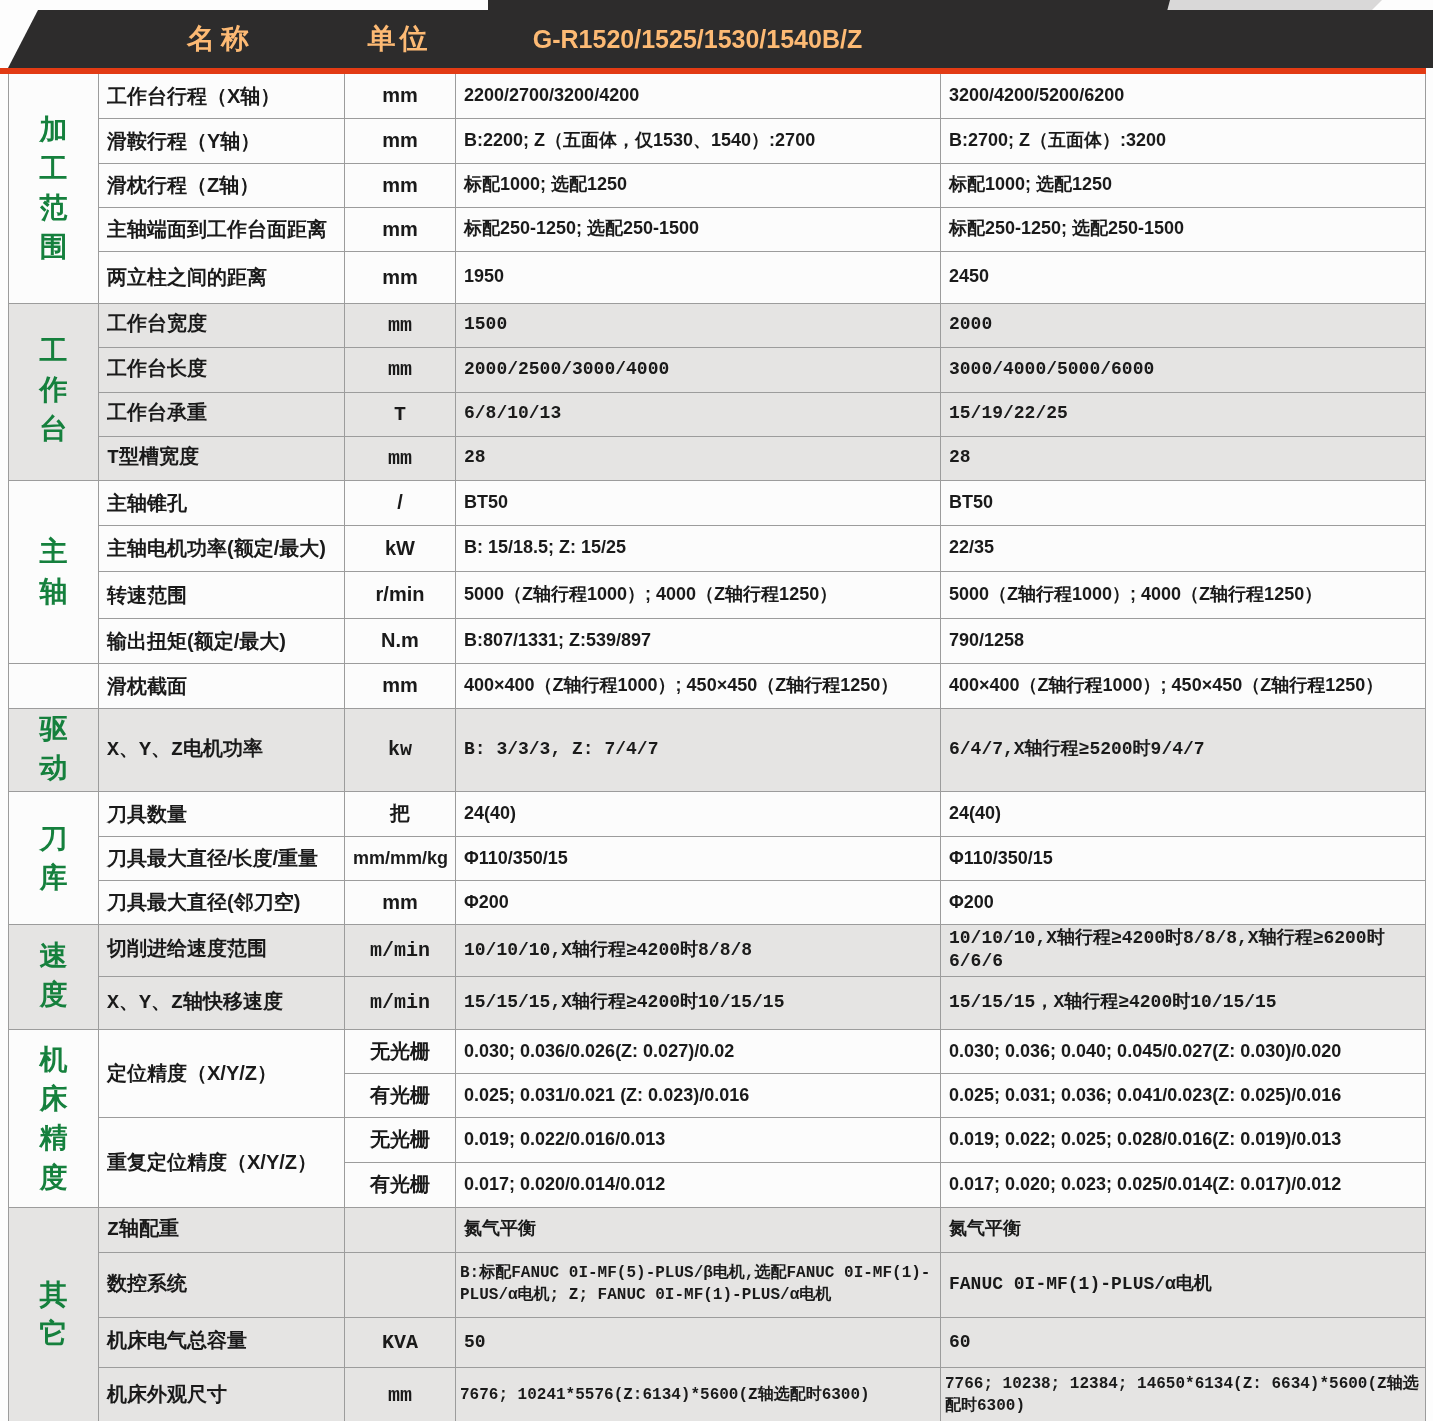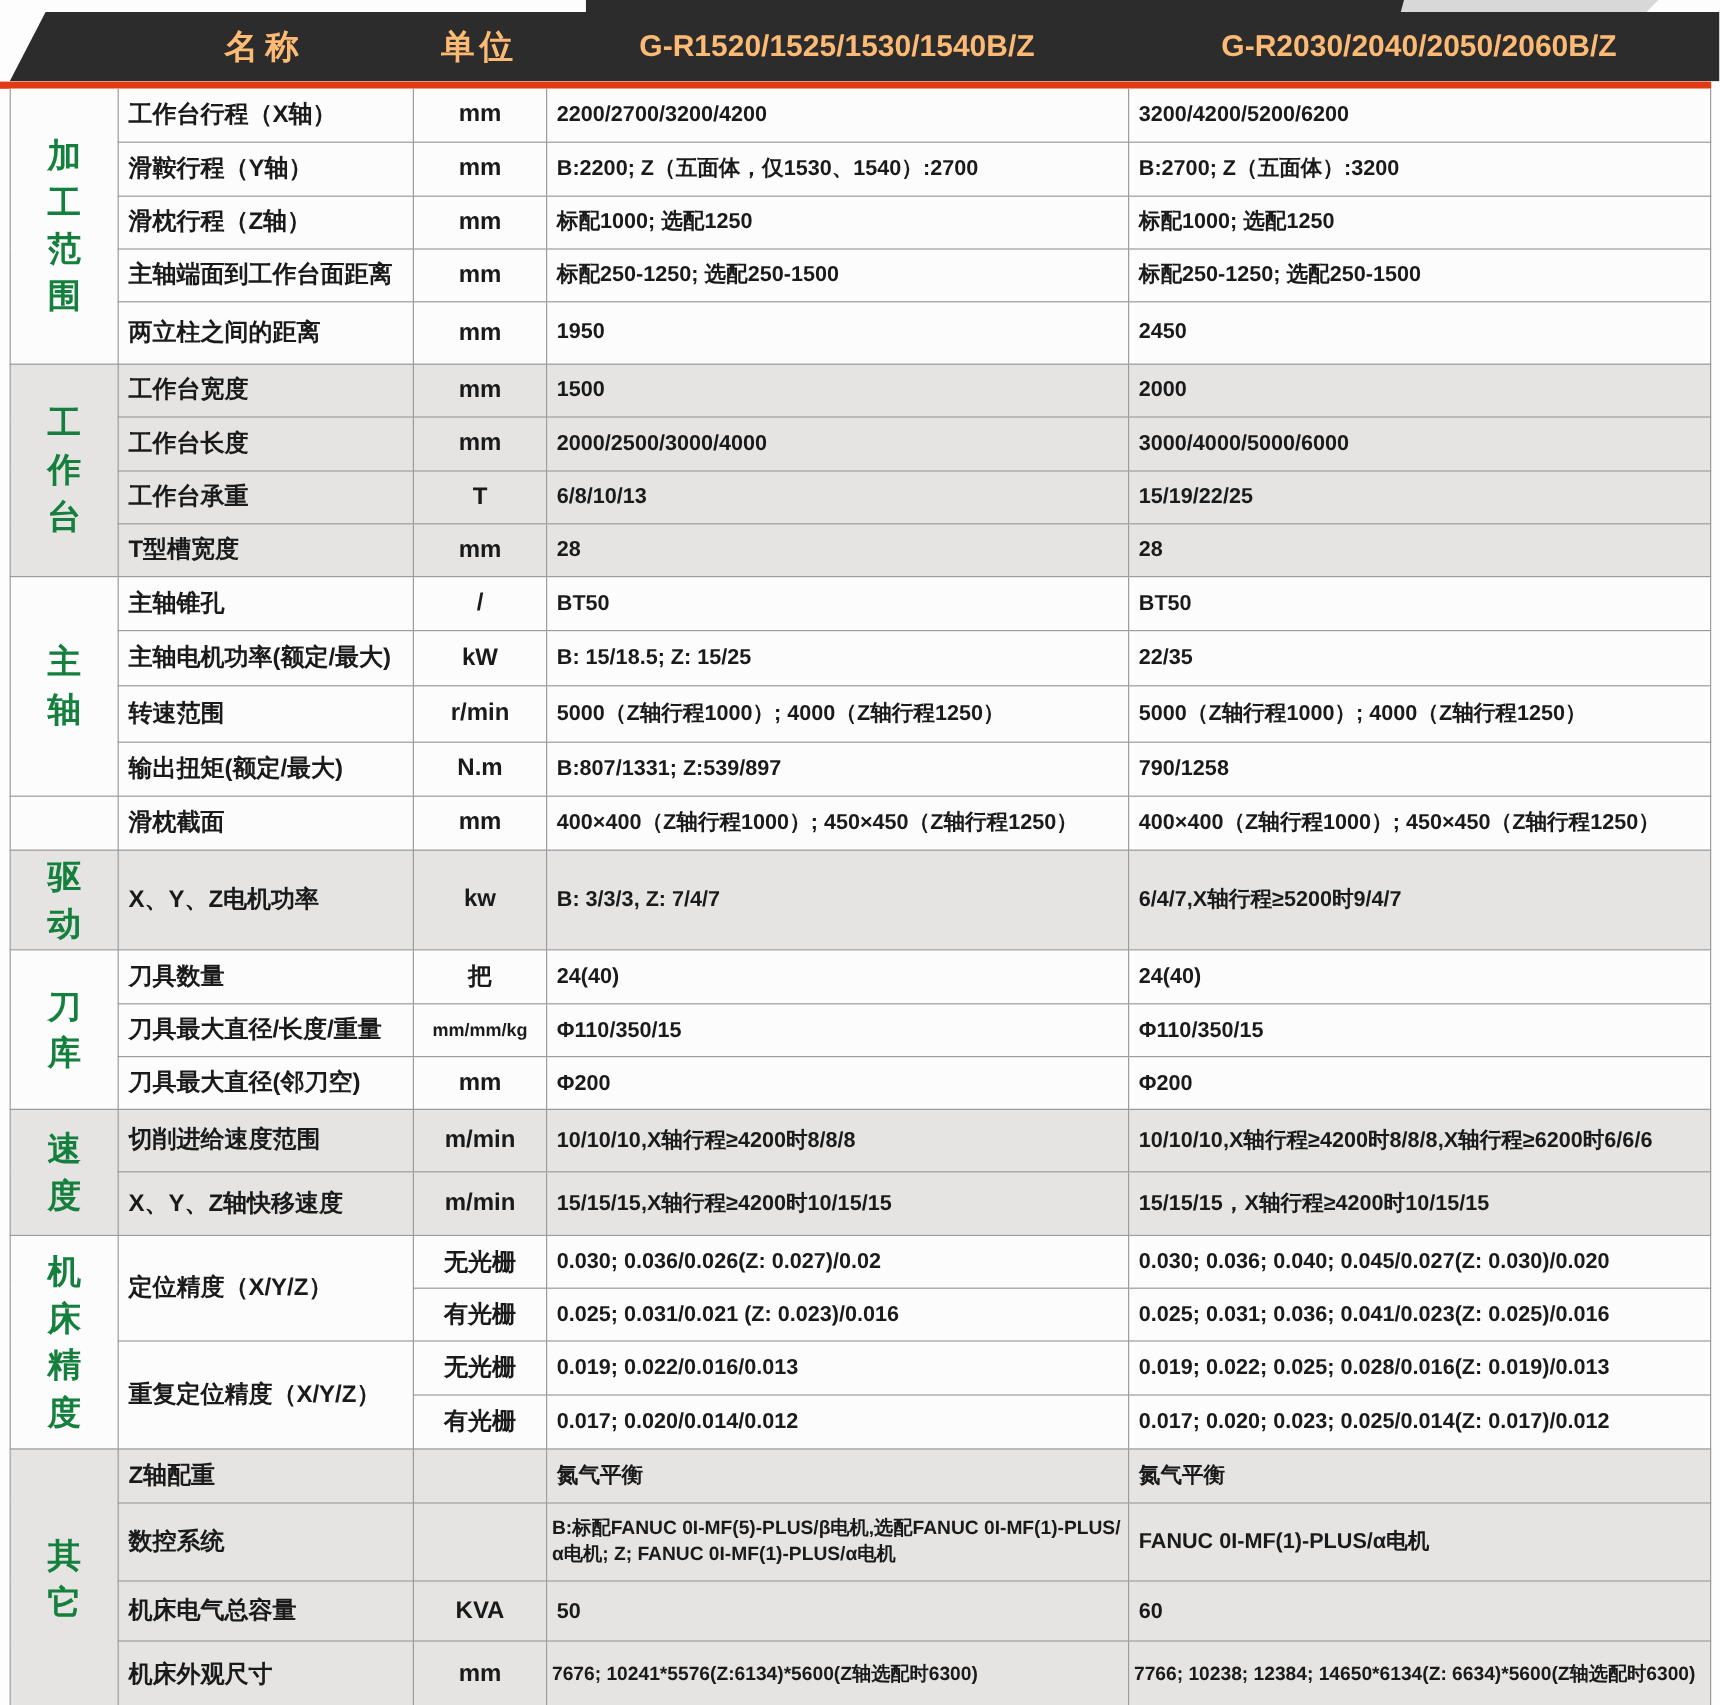--- a/index.html
+++ b/index.html
@@ -44,21 +44,21 @@
     border-collapse:collapse;table-layout:fixed;width:1417px;
     background:#fcfcfc;
   }
   table.spec td{
     border:1px solid #9c9c9c;
     vertical-align:middle;
     padding:2px 8px;
     background:#fcfcfc;
   }
   table.spec tr.r1 td{border-top:none;}
-  tbody.gray td{background:#e5e4e3;}
+  tbody.gray td{background:#e5e4e3;font-family:Liberation Mono, monospace;}
   td.cat{width:90px;text-align:center;padding:2px 0;}
   .cat-label{
     width:1.05em;margin:0 auto;word-break:break-all;
     font-size:28px;font-weight:bold;line-height:1.4;color:#15803d;
     letter-spacing:0;
   }
   td.rname{
     width:246px;text-align:left;padding-left:22px;
     font-size:20px;font-weight:bold;line-height:1.2;
   }
@@ -75,21 +75,20 @@
 </head>
 <body>
 
 <div class="deco-dark"></div>
 <div class="deco-gray"></div>
 
 <div class="header-bar">
   <span class="h-name">名称</span>
   <span class="h-unit">单位</span>
   <span class="h-m1">G-R1520/1525/1530/1540B/Z</span>
-  <span class="h-m2">G-R2030/2040/2050/2060B/Z</span>
 </div>
 <div class="red-line"></div>
 
 <div class="table-wrap">
 <table class="spec">
   <colgroup>
         <col style="width:90px">
         <col style="width:246px">
         <col style="width:111px">
         <col style="width:485px">
@@ -221,21 +220,21 @@
       <td class="cat" rowspan="3">
             <div class="cat-label">刀库</div>
           </td>
       <td class="rname">刀具数量</td>
       <td class="unit">把</td>
       <td class="val">24(40)</td>
       <td class="val">24(40)</td>
     </tr>
     <tr style="height:44px">
       <td class="rname">刀具最大直径/长度/重量</td>
-      <td class="unit" style="font-size:15px">mm/mm/kg</td>
+      <td class="unit" style="font-size:18px">mm/mm/kg</td>
       <td class="val">Φ110/350/15</td>
       <td class="val">Φ110/350/15</td>
     </tr>
     <tr style="height:44px">
       <td class="rname">刀具最大直径(邻刀空)</td>
       <td class="unit">mm</td>
       <td class="val">Φ200</td>
       <td class="val">Φ200</td>
     </tr>
   </tbody>

